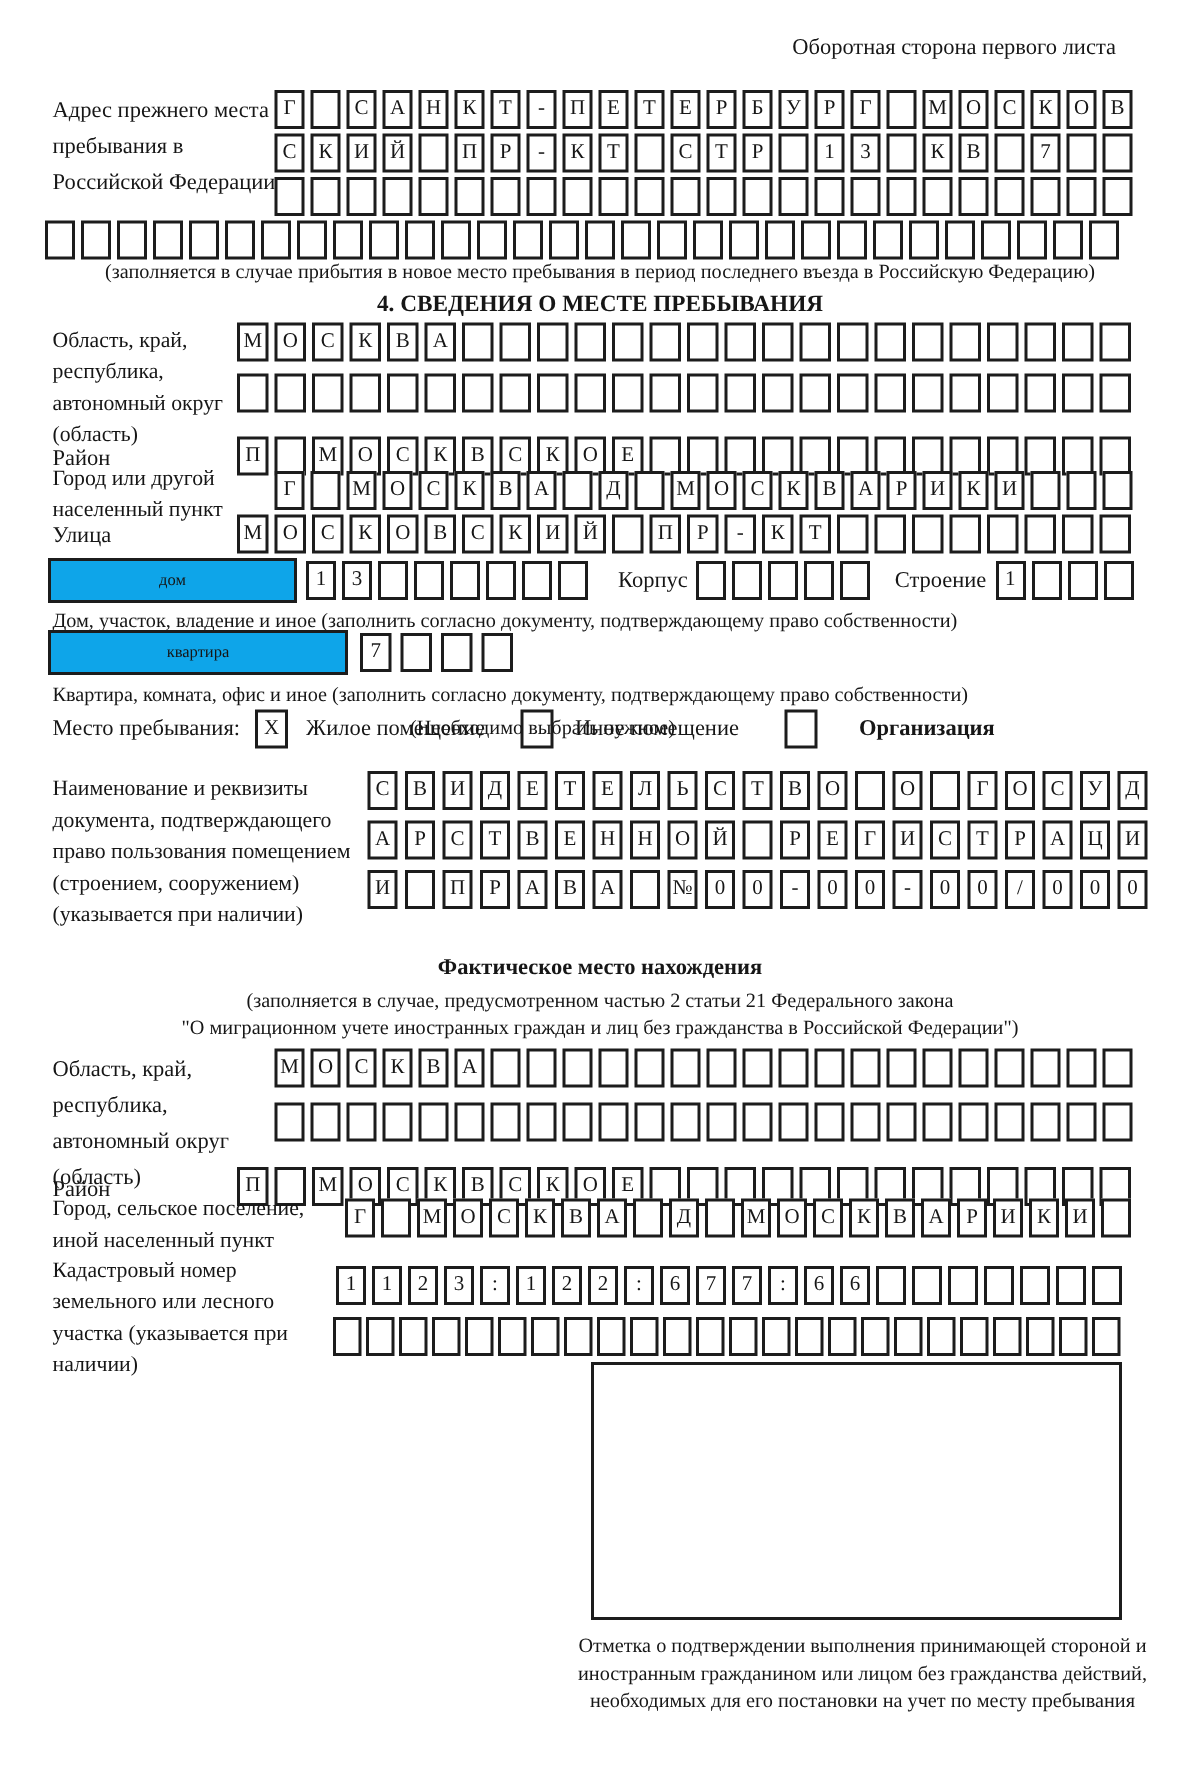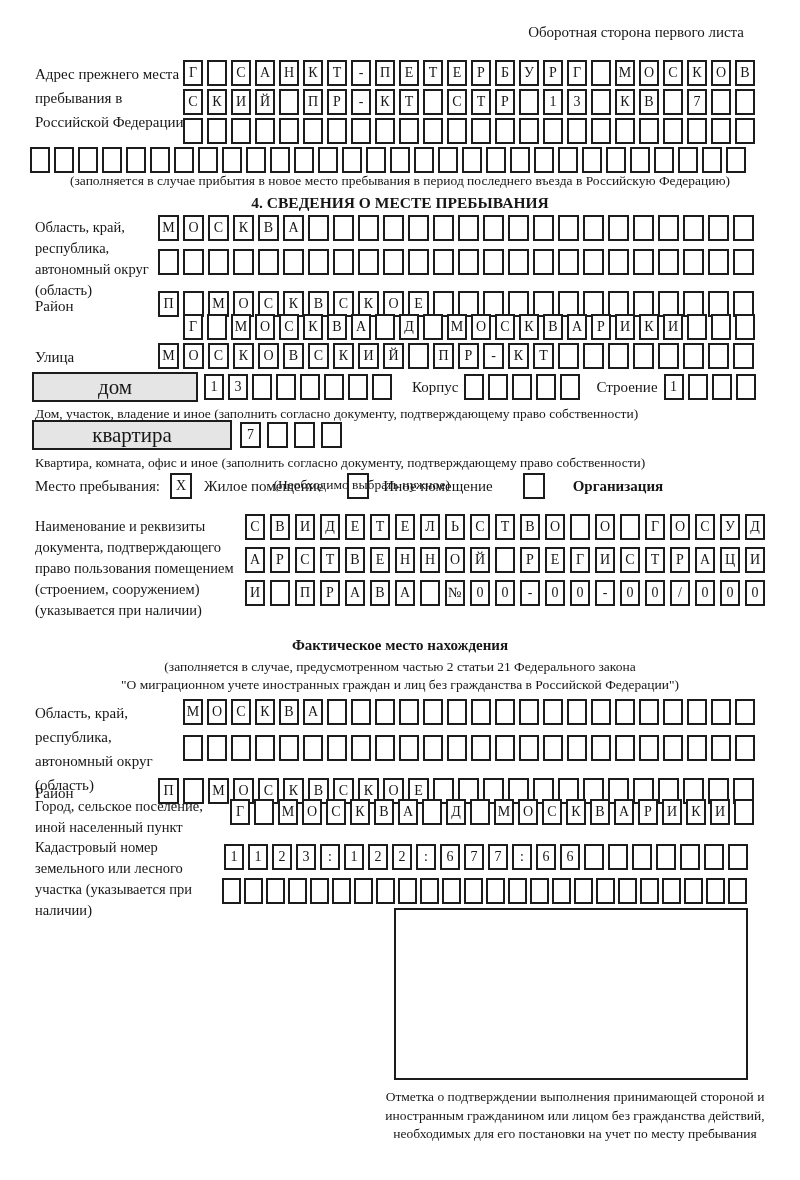--- a/index.html
+++ b/index.html
@@ -18,21 +18,21 @@
   .cell {
     flex:0 0 auto; width:20px; height:26px; box-sizing:border-box;
     border:2px solid #1c1c1c; display:flex; align-items:center; justify-content:center;
     font-size:14px; background:#fff;
   }
   .w21 .cell { width:21px; }
   .w19 .cell { width:19px; }
   .g3 { gap:3px; }
   .box-label {
     box-sizing:border-box; border:2px solid #1c1c1c; height:30px;
-    display:flex; align-items:center; justify-content:center; font-size:21px; background:#e5e5e5;
+    display:flex; align-items:center; justify-content:center; font-size:11px; background:#0ea5e9;
   }
   .checkbox {
     flex:0 0 auto; width:22px; height:26px; box-sizing:border-box; border:2px solid #1c1c1c;
     display:inline-flex; align-items:center; justify-content:center; font-size:14px; background:#fff;
   }
   .row-flex { display:flex; align-items:center; }
   .stamp-box { box-sizing:border-box; border:2px solid #1c1c1c; background:#fff; }
 </style>
 </head>
 <body>
@@ -235,20 +235,21 @@
       <span class="cell"></span>
       <span class="cell"></span>
       <span class="cell"></span>
       <span class="cell"></span>
       <span class="cell"></span>
       <span class="cell"></span>
       <span class="cell"></span>
       <span class="cell"></span>
     </div>
 
+  <div class="abs lbl" style="left:35px; top:309px; width:152px;">Город или другой населенный пункт</div>
   <div class="abs cells" style="left:183px; top:314px;">
       <span class="cell">Г</span>
       <span class="cell"></span>
       <span class="cell">М</span>
       <span class="cell">О</span>
       <span class="cell">С</span>
       <span class="cell">К</span>
       <span class="cell">В</span>
       <span class="cell">А</span>
       <span class="cell"></span>

